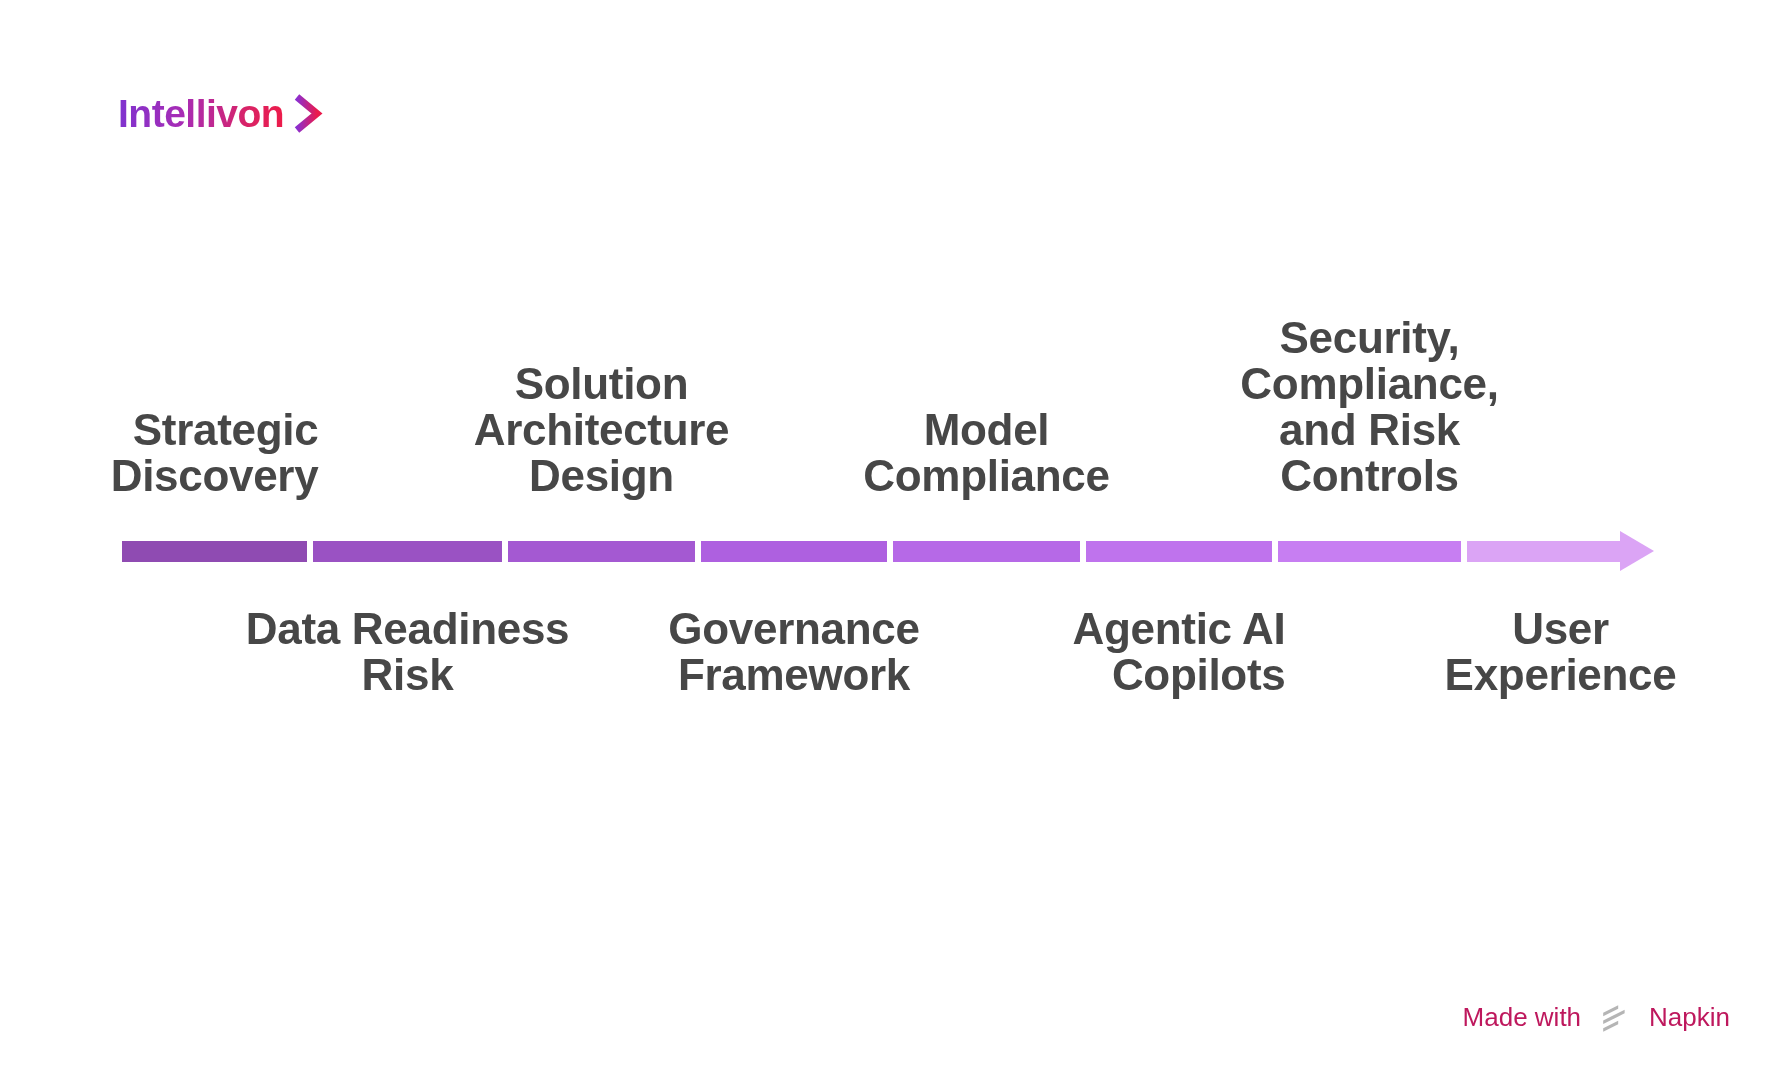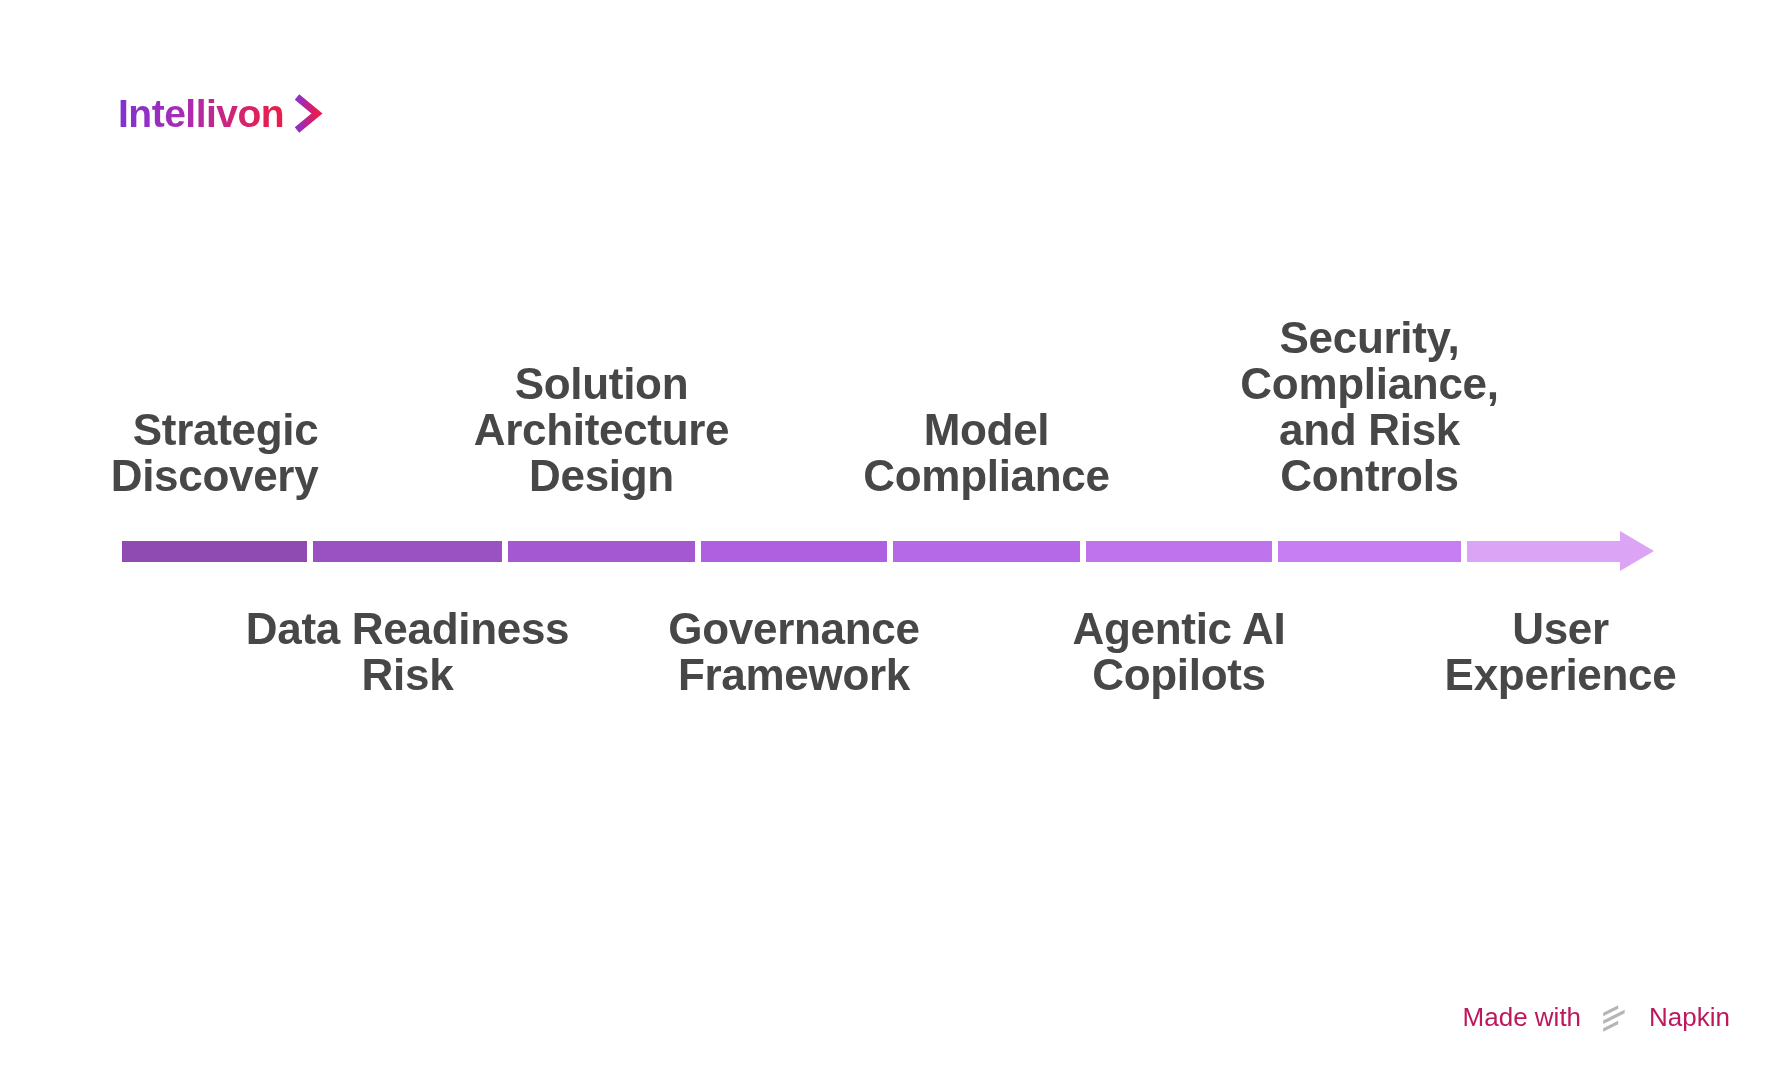--- a/index.html
+++ b/index.html
@@ -92,21 +92,21 @@
       <div class="phase-label below" style="left: 794px;">
         <div>Governance</div>
         <div>Framework</div>
       </div>
       <div class="tl-segment" style="left: 893px; width: 187px; background: rgb(182, 105, 231);"></div>
       <div class="phase-label above" style="left: 986.5px;">
         <div>Model</div>
         <div>Compliance</div>
       </div>
       <div class="tl-segment" style="left: 1086px; width: 186px; background: rgb(191, 115, 237);"></div>
-      <div class="phase-label below" style="left: 1179px;">
+      <div class="phase-label below" style="left: 1179px; text-align: right;">
         <div>Agentic AI</div>
         <div>Copilots</div>
       </div>
       <div class="tl-segment" style="left: 1278px; width: 183px; background: rgb(199, 126, 242);"></div>
       <div class="phase-label above" style="left: 1369.5px;">
         <div>Security,</div>
         <div>Compliance,</div>
         <div>and Risk</div>
         <div>Controls</div>
       </div>

